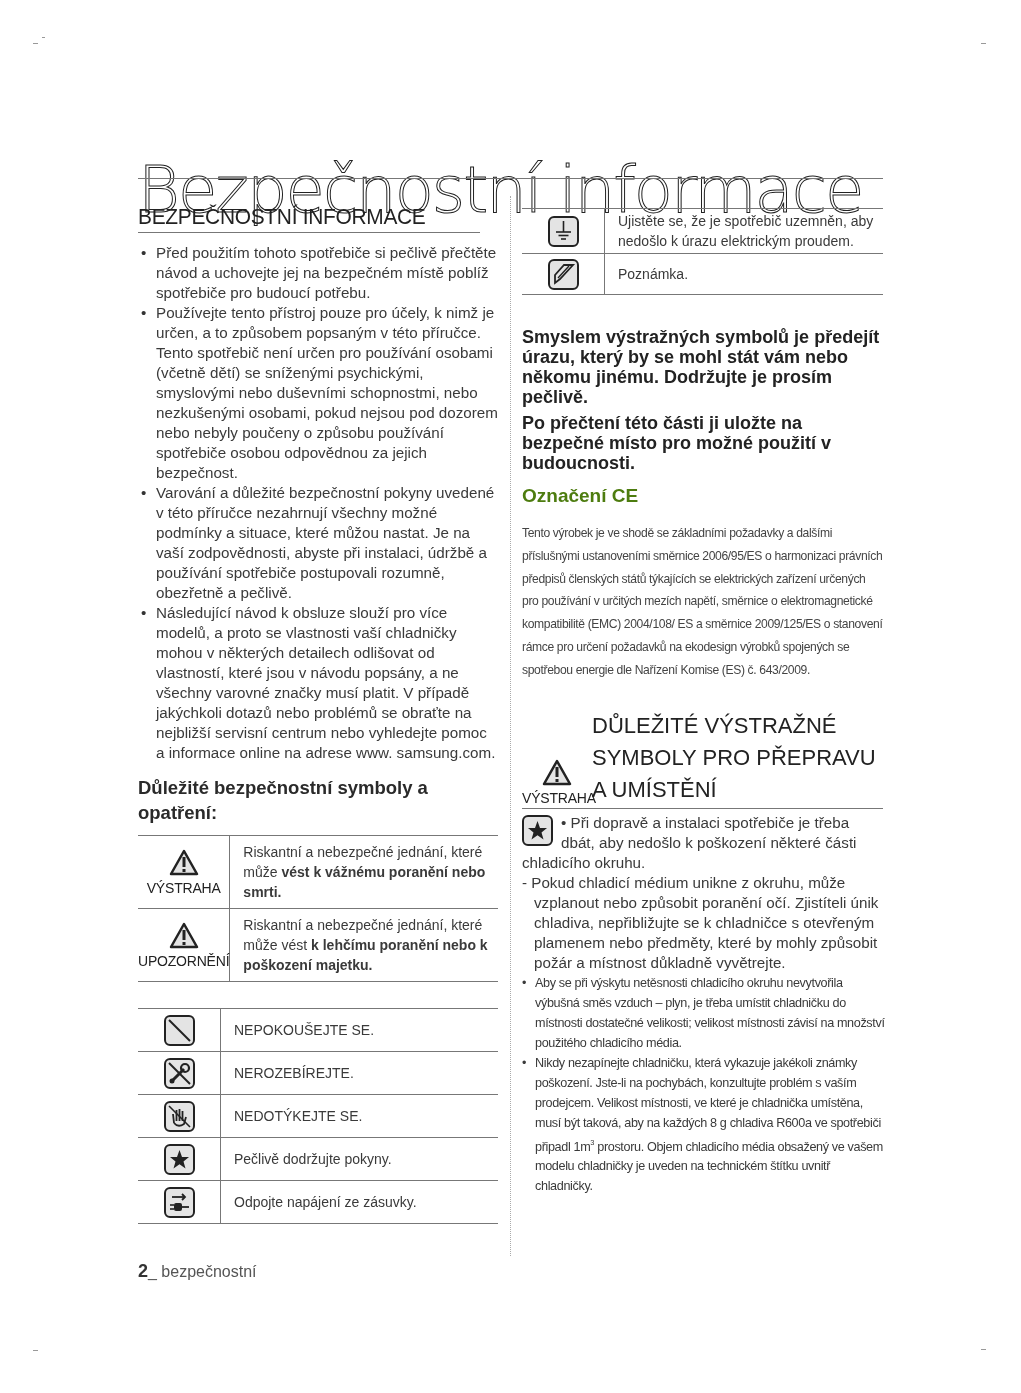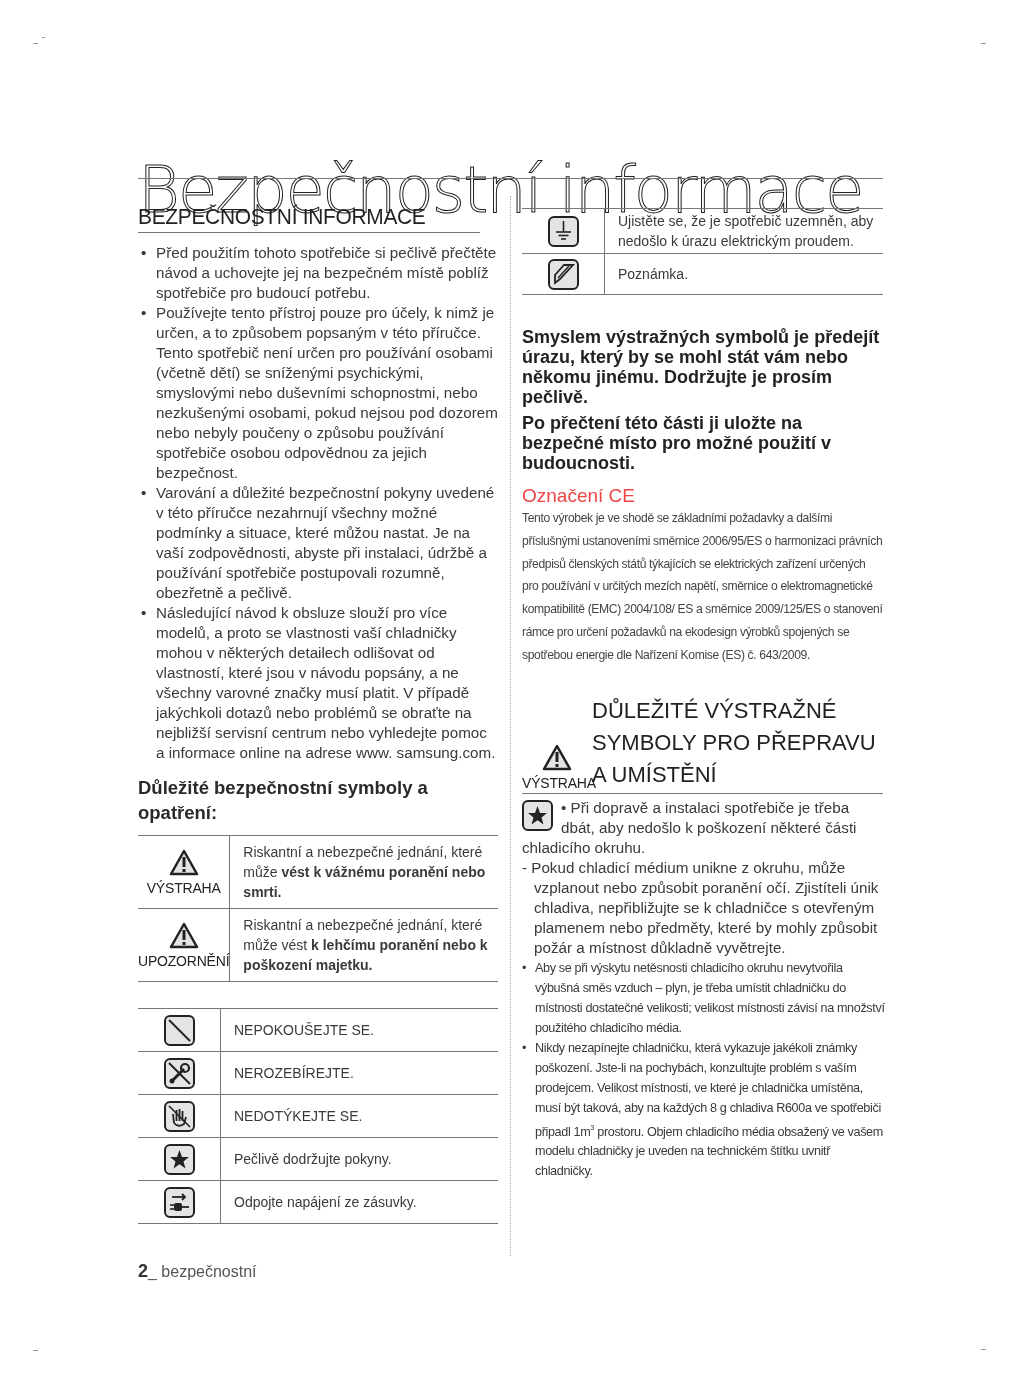--- a/index.html
+++ b/index.html
@@ -22,21 +22,21 @@
   table.sym { border-collapse: collapse; width: 100%; }
   table.sym td { border-top: 1px solid #777; border-bottom: 1px solid #777; vertical-align: middle; }
   table.sym td.ic { width: 80px; border-right: 1px solid #777; text-align: center; }
   table.sym td.tx { padding: 6px 6px 6px 13px; font-size: 14px; line-height: 20px; color: #3a3a3a; }
   .warn-cell { padding: 10px 0; }
   .warn-label { font-size: 14px; color: #222; display: block; letter-spacing: -0.2px; }
   .icon-box { display: inline-block; width: 27px; height: 27px; border: 2px solid #222;
     border-radius: 6px; background: #e4e4e4; position: relative; vertical-align: middle; }
   .icon-box svg { position: absolute; left: 0; top: 0; width: 27px; height: 27px; }
   .bold-note { font-size: 18px; font-weight: bold; color: #222; line-height: 20px; margin: 0 0 6px 0; }
-  .h-ce { font-size: 19px; color: #ef4444; margin: 12px 0 0 0; font-weight: normal; }
+  .h-ce { font-size: 19px; color: #4d7c0f; margin: 12px 0 15px 0; font-weight: bold; }
   .ce-text { font-size: 13.2px; line-height: 22.8px; color: #444; letter-spacing: -0.4px;
     transform: scaleX(0.92); transform-origin: left; width: 392px; }
   .warn-heading { display: flex; align-items: flex-end; border-bottom: 1px solid #777; margin-top: 28px; padding-bottom: 2px; }
   .warn-heading .wi { width: 70px; text-align: center; }
   .warn-heading h2 { margin: 0; font-size: 22px; font-weight: normal; color: #222; line-height: 32px; }
   .transport { font-size: 15.2px; line-height: 20px; color: #3a3a3a; margin-top: 4px; }
   .transport .first { position: relative; }
   .transport .first .icon-box { float: left; margin: 2px 8px 0 0; }
   .dash-item { padding-left: 12px; text-indent: -12px; margin: 0; }
   .small-bullets { list-style: none; padding: 0; margin: 0; font-size: 13.6px; line-height: 20px; color: #3a3a3a;

